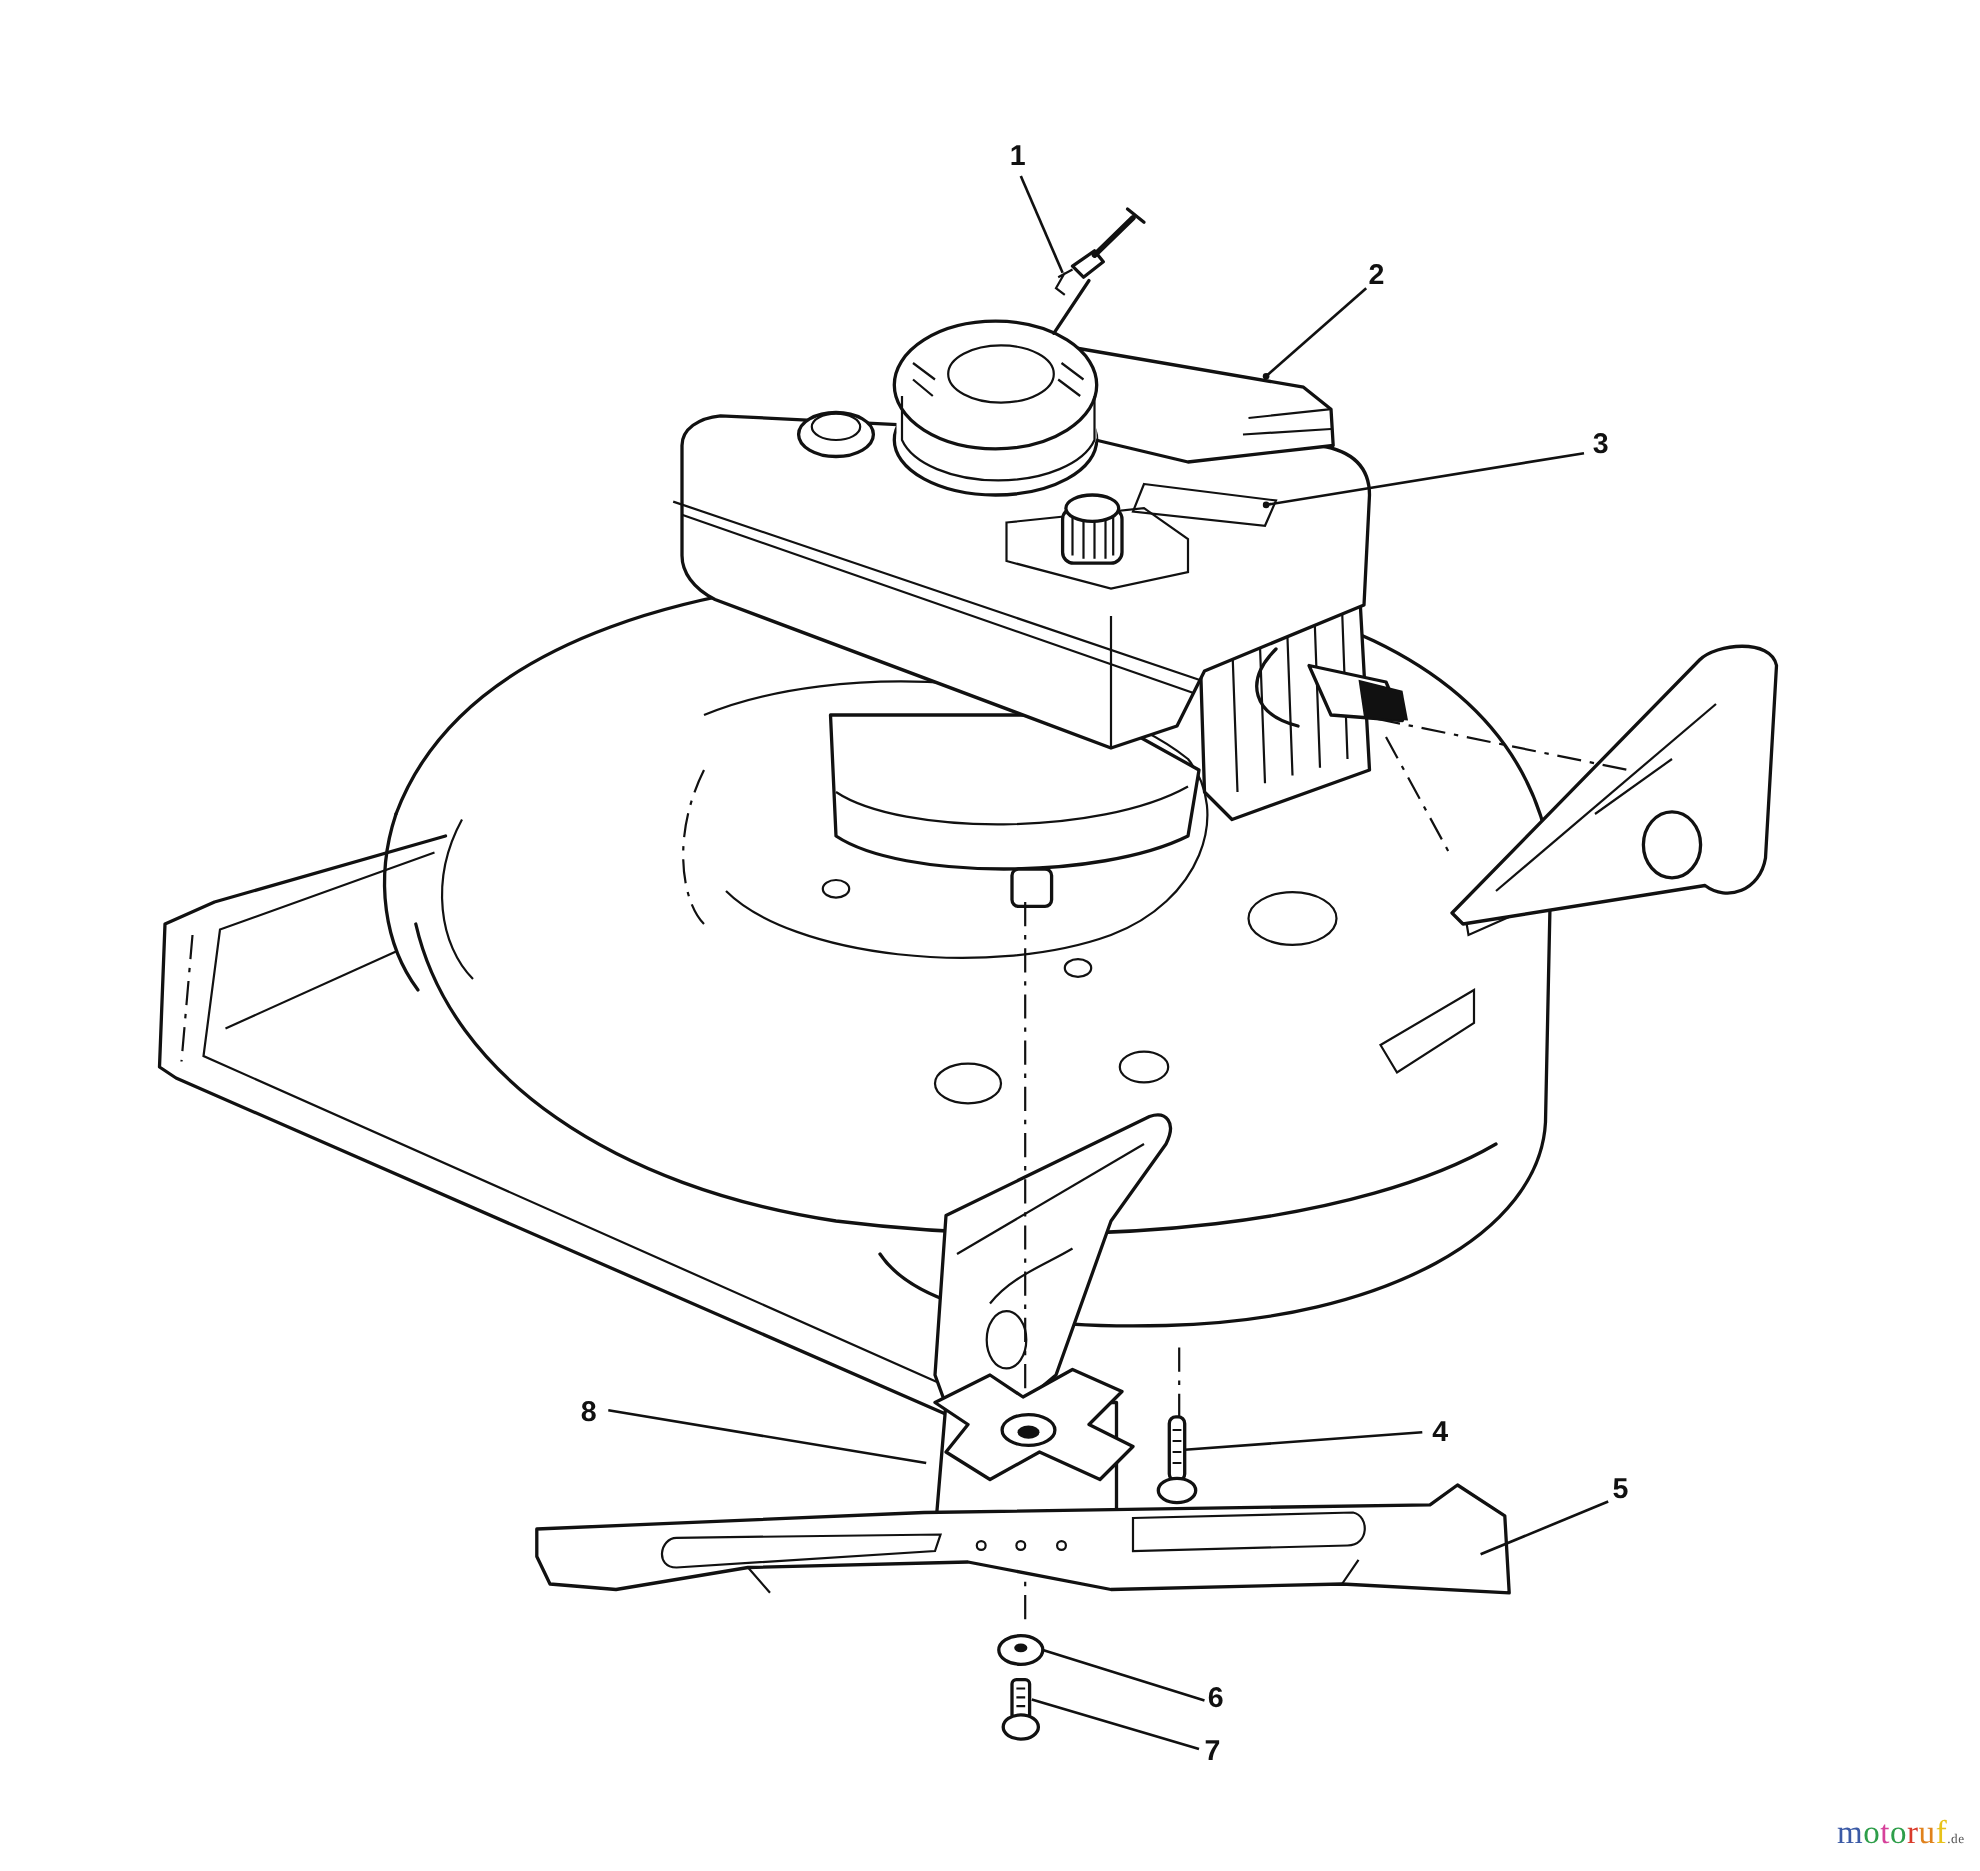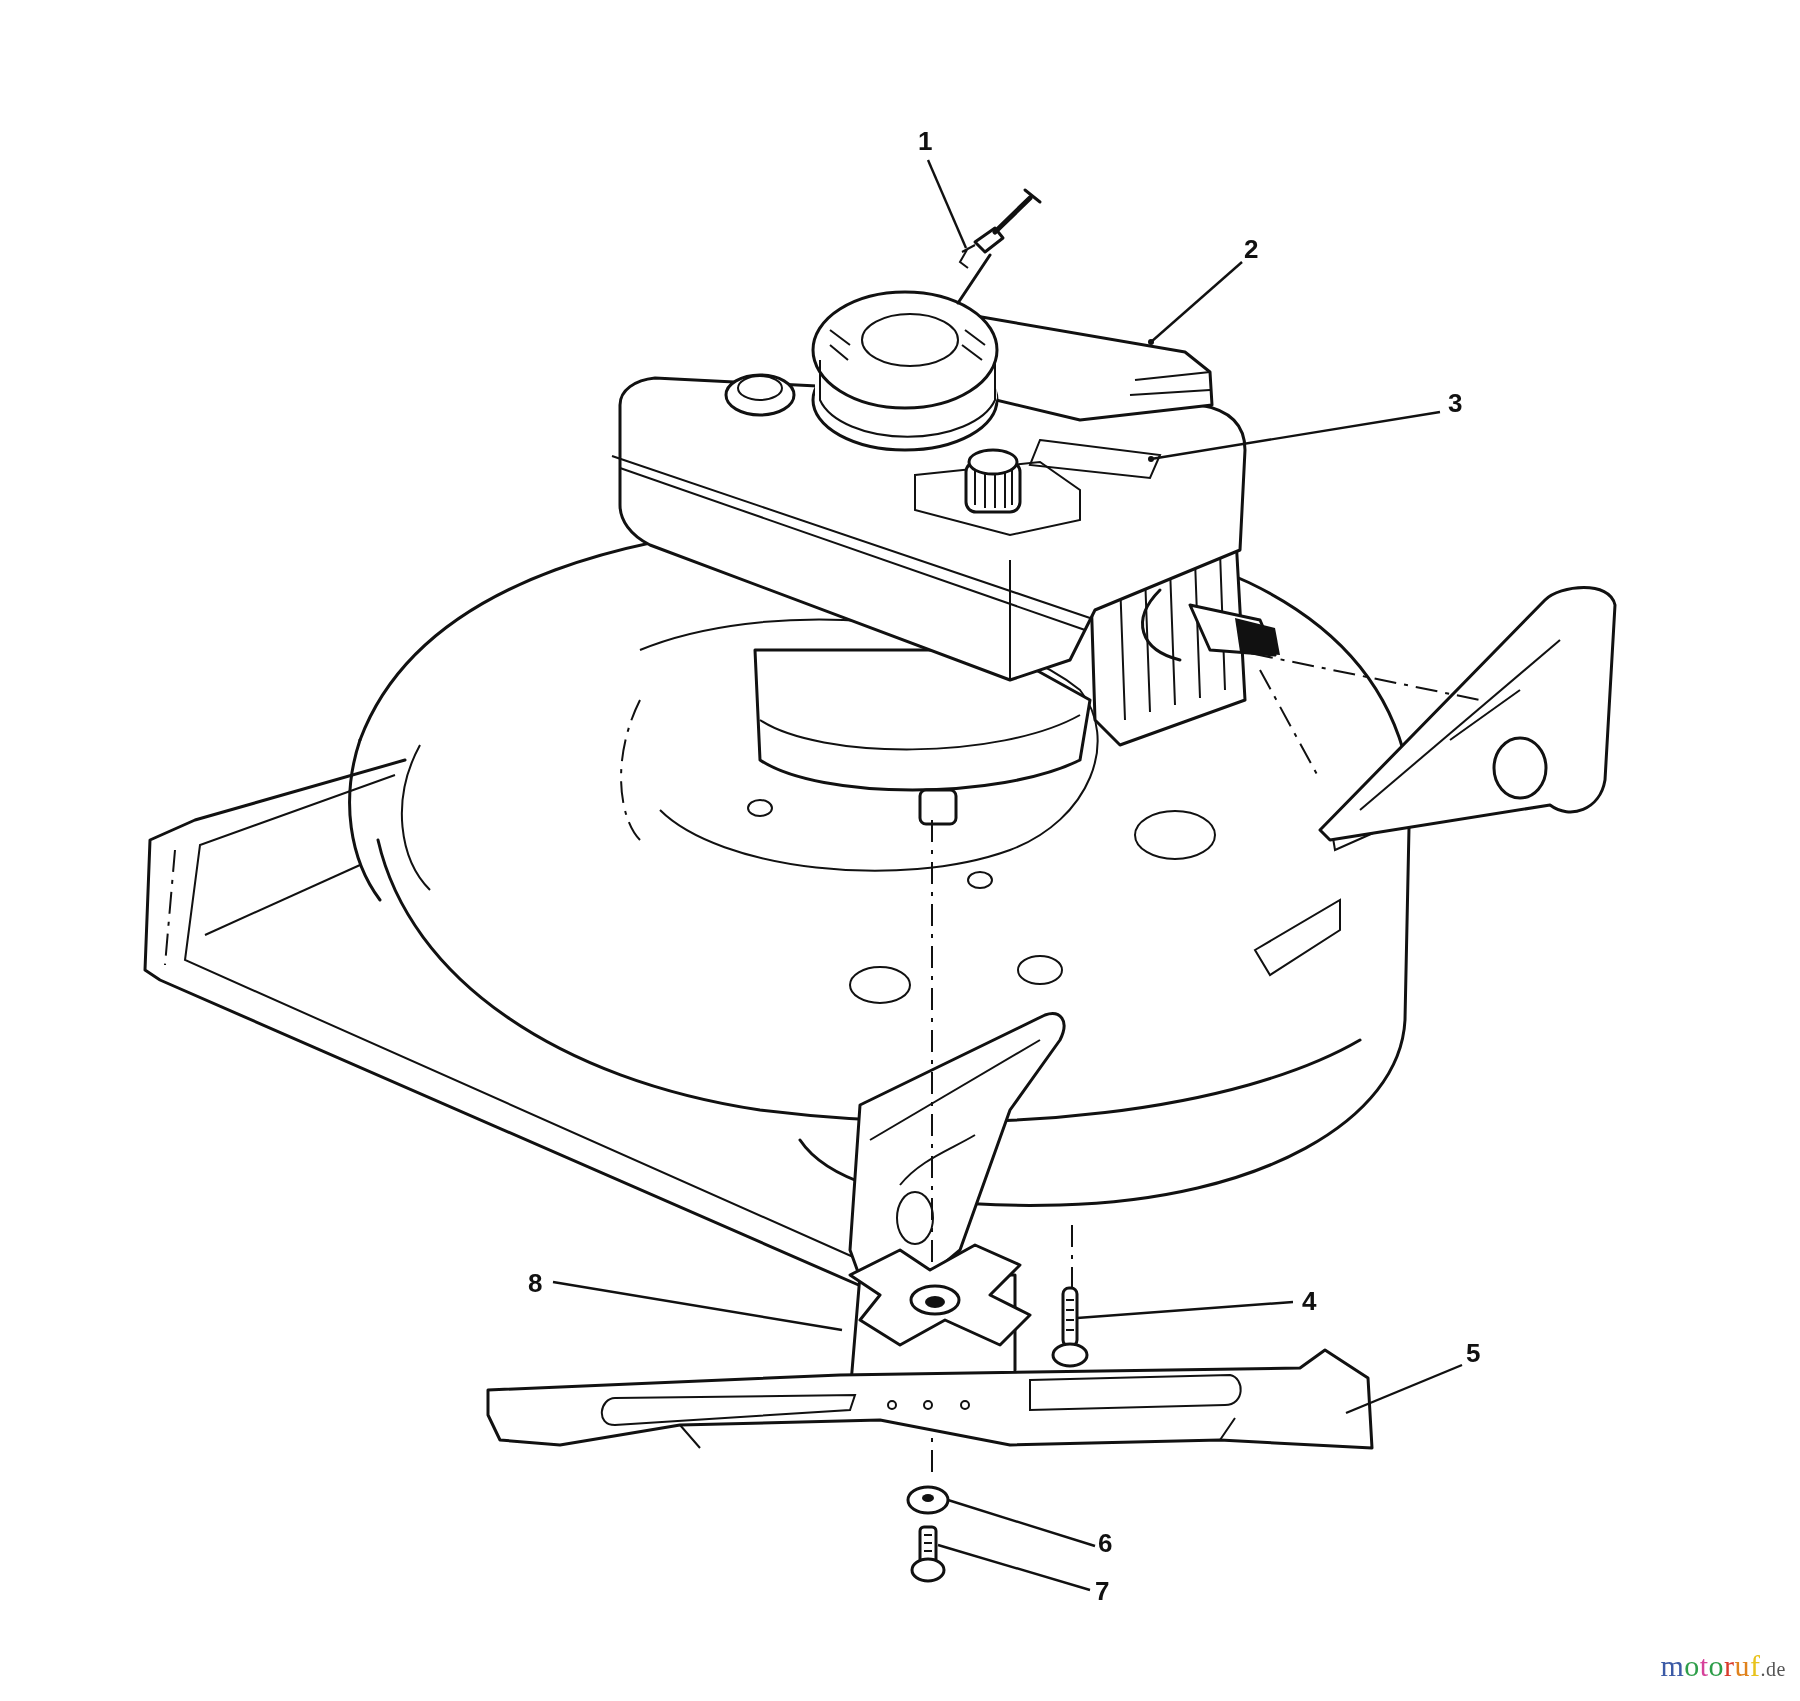--- a/index.html
+++ b/index.html
@@ -9,21 +9,21 @@
     .ln { fill: none; stroke: #111; stroke-width: 3; stroke-linejoin: round; stroke-linecap: round; }
     .thin { fill: none; stroke: #111; stroke-width: 2; }
     .dash { fill: none; stroke: #111; stroke-width: 2; stroke-dasharray: 22 8 4 8; }
     .fillw { fill: #fff; stroke: #111; stroke-width: 3; stroke-linejoin: round; }
     .blk { fill: #111; }
     .leader { stroke: #111; stroke-width: 2.4; fill: none; }
     .callout { position: absolute; font-weight: bold; font-size: 26px; color: #111;
                font-family: "Liberation Sans", sans-serif; line-height: 1; }
     .watermark { position: absolute; right: 14px; bottom: 18px; font-family: "Liberation Serif", serif;
                  font-size: 30px; letter-spacing: 0.5px; }
-    .watermark .de { font-size: 20px; color: #555; }
+    .watermark .de { font-size: 12px; color: #555; }
   </style>
 </head>
 <body>
 
 <svg id="diagram" viewBox="0 0 1800 1701" xmlns="http://www.w3.org/2000/svg">
 
   <g>
 
     <path class="ln" d="M360,740 C420,580 640,520 900,520 C1180,520 1380,600 1410,780
                         L1405,1020 C1400,1120 1260,1200 1060,1205 C880,1210 820,1170 800,1140"></path>

